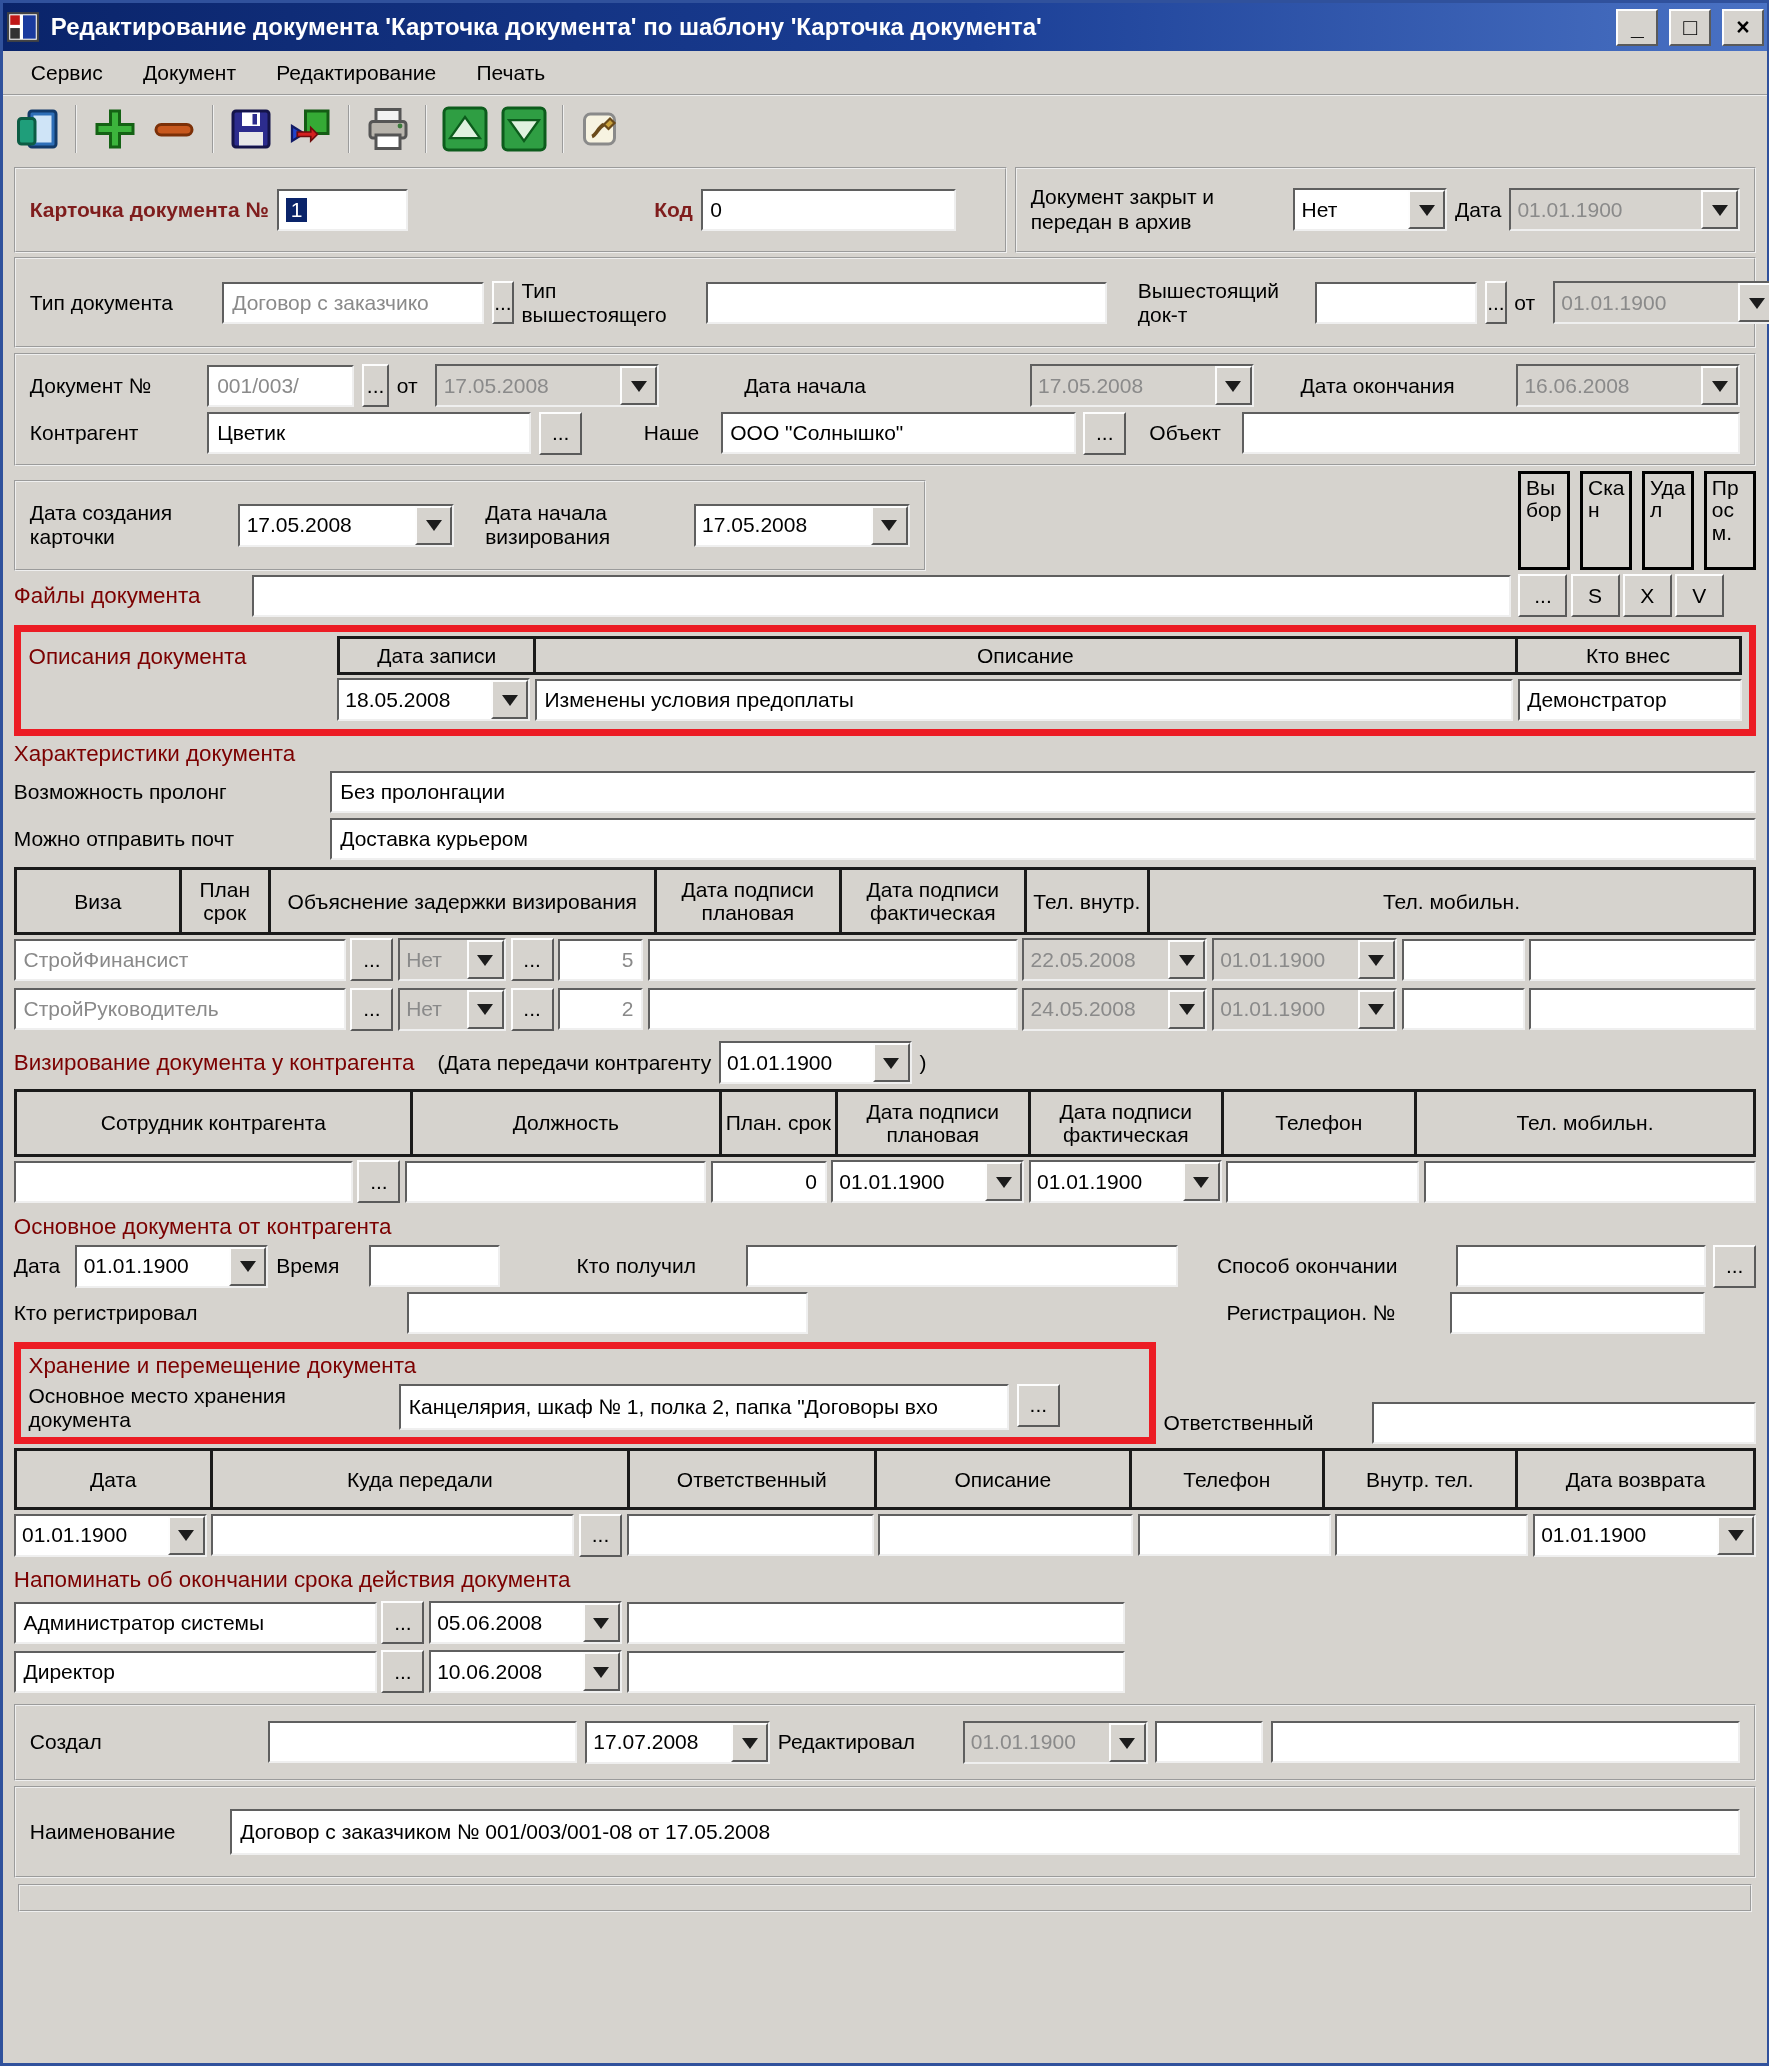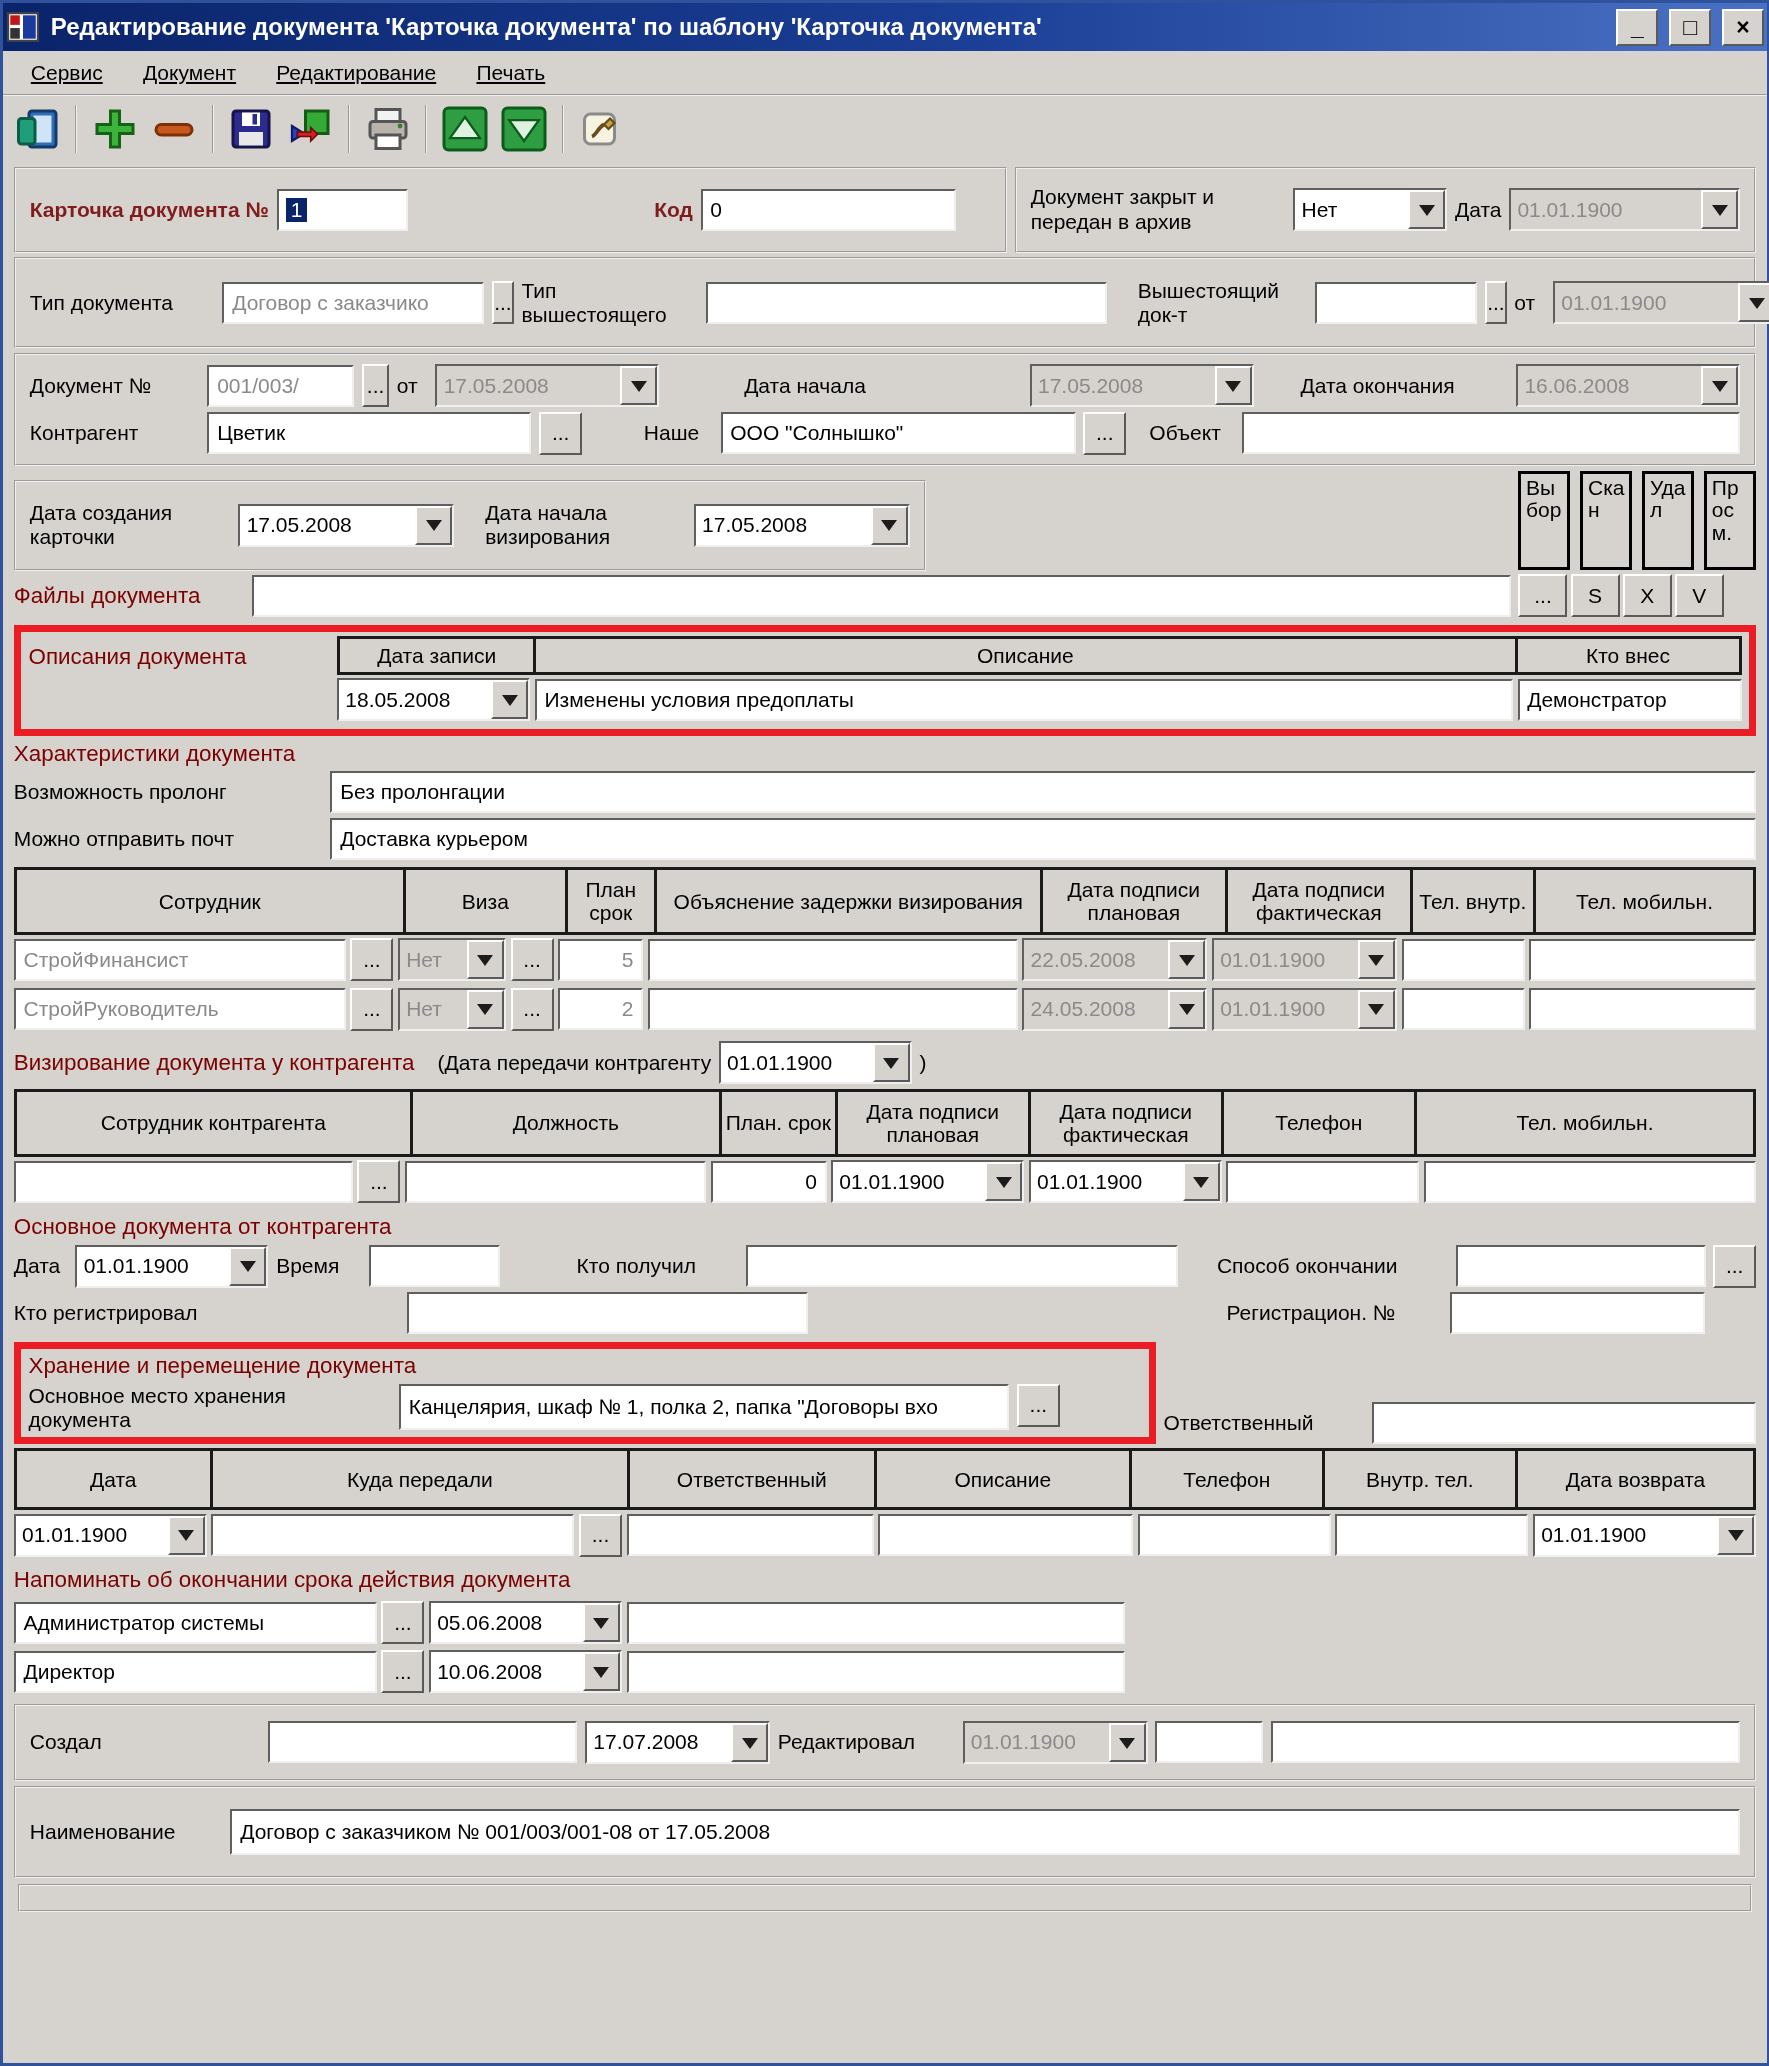--- a/index.html
+++ b/index.html
@@ -24,21 +24,21 @@
   }
   .title { color:#fff; font-weight:bold; font-size:24px; flex:1; white-space:nowrap; overflow:hidden; }
   .winbtn {
     width:42px; height:37px; background:#d6d3ce;
     border:2.3px solid; border-color:#fdfdfd #5a5a5a #5a5a5a #fdfdfd;
     display:flex; align-items:center; justify-content:center;
     font-weight:bold; font-size:23px; line-height:1; cursor:default;
   }
   
   .menubar { height:45px; display:flex; align-items:center; padding:0 10.8px; gap:6.2px; border-bottom:2.3px groove #efefef; }
-  .menuitem { padding:4.6px 17px;text-decoration:underline; }
+  .menuitem { padding:4.6px 17px; }
   .toolbar { height:66px; display:flex; align-items:center; padding:0 7.7px; gap:4.6px; }
   .tbtn { width:54px; height:54px; display:flex; align-items:center; justify-content:center; }
   .tsep { width:0; height:48px; border-left:2.3px groove #efefef; margin:0 6.2px; }
   
   .content { padding:4.6px 10.8px 0 10.8px; flex:1; display:flex; flex-direction:column; }
   .panel { border:2.3px groove #efefef; padding:9.3px 14px; background:#d6d3ce; }
   .row { display:flex; align-items:center; gap:7.7px; }
   .lbl { white-space:nowrap; }
   .lblw { line-height:1.15; }
   .navy { color:#7f1d1d; font-weight:bold; }
@@ -358,21 +358,20 @@
         <div class="field fx">Без пролонгации</div>
       </div>
       <div class="row mt6">
         <span class="lbl w400" style="overflow:hidden">Можно отправить почт</span>
         <div class="field fx">Доставка курьером</div>
       </div>
     </div>
 
     <div class="mt10">
       <div class="thead" style="min-height:68px">
-        <span class="th w500">Сотрудник</span>
         <span class="th w210">Виза</span>
         <span class="th w115">План срок</span>
         <span class="th w500">Объяснение задержки визирования</span>
         <span class="th w240">Дата подписи плановая</span>
         <span class="th w240">Дата подписи фактическая</span>
         <span class="th w160">Тел. внутр.</span>
         <span class="th fx">Тел. мобильн.</span>
       </div>
       <div class="trow">
         <div class="field gray w430">СтройФинансист</div>

